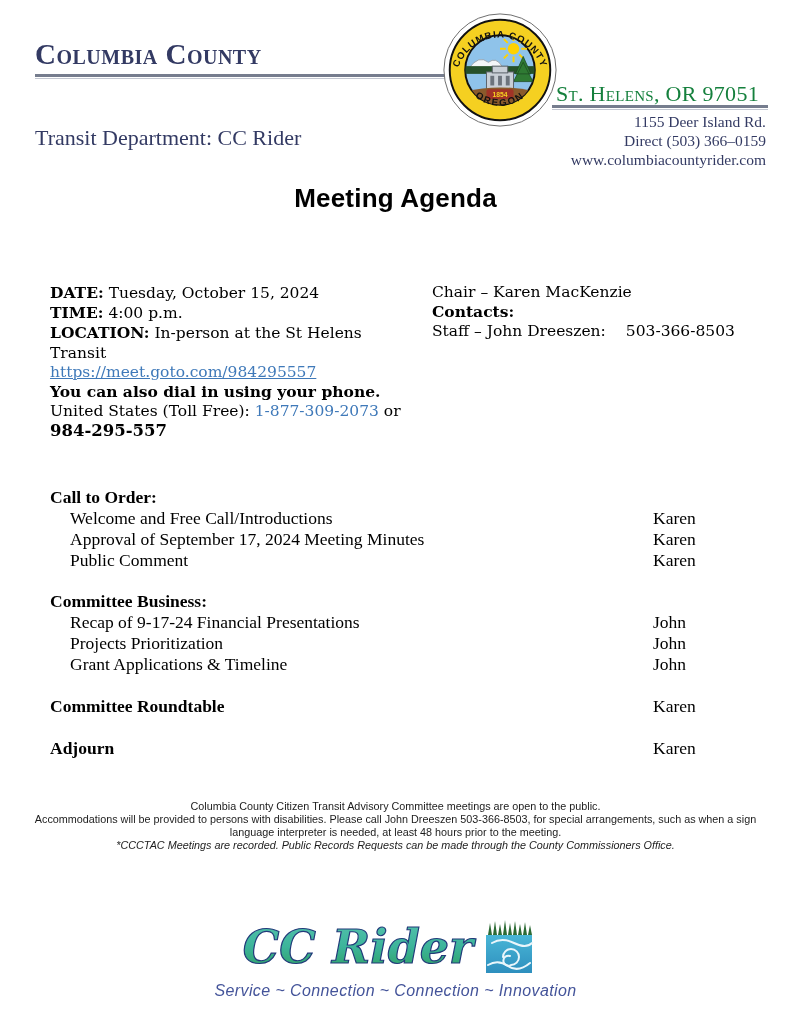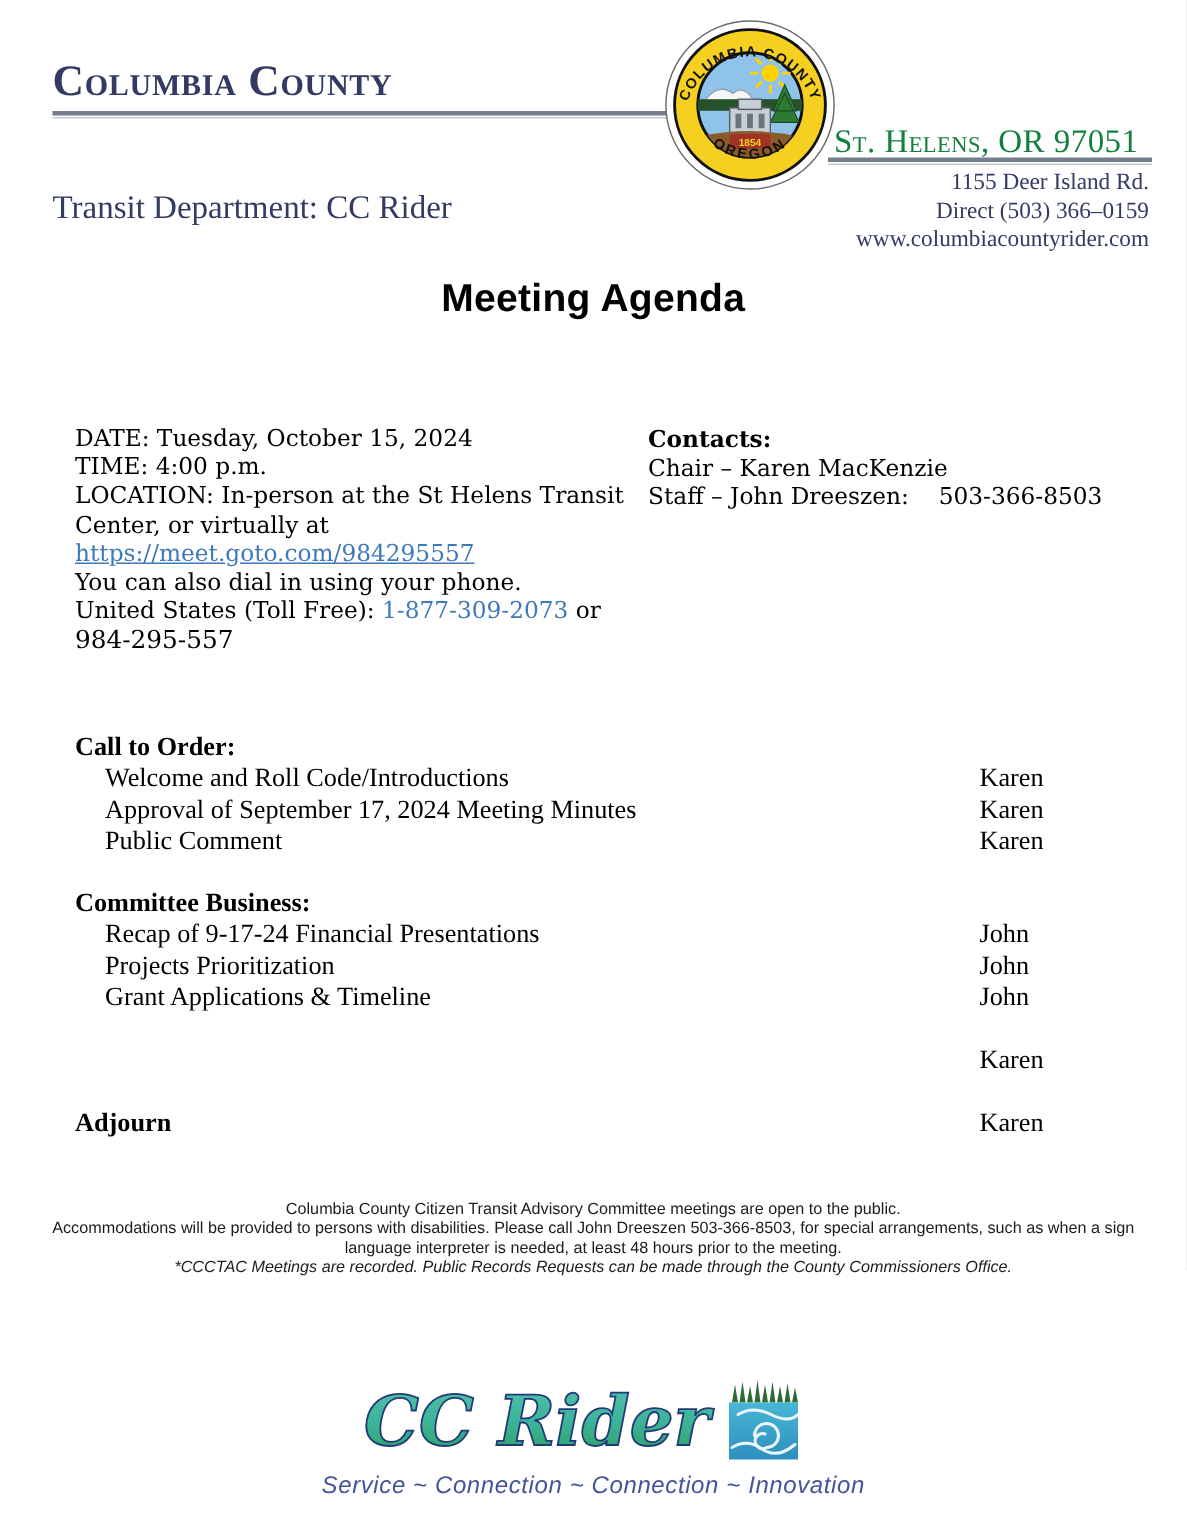--- a/index.html
+++ b/index.html
@@ -39,21 +39,21 @@
   .doc-title {
     position:absolute; left:0; top:183px; width:100%; text-align:center;
     font-family:"Liberation Sans", sans-serif; font-weight:bold; font-size:26px;
     letter-spacing:0.2px;
   }
   
   .meeting-info {
     position:absolute; left:50px; top:283px; width:372px;
     font-family:"DejaVu Serif", serif; font-size:15.5px; line-height:19.2px;
   }
-  .meeting-info b { font-weight:normal;margin-top:16px; }
+  .meeting-info b { font-weight:bold;margin-top:16px; }
   .mi-link { color:#3f79b9; text-decoration:underline; }
   .mi-phone { color:#3f79b9; text-decoration:none; }
   .mi-code { font-size:16.5px; }
   
   .contacts {
     position:absolute; left:432px; top:283px; width:340px;
     font-family:"DejaVu Serif", serif; font-size:15.5px; line-height:19.2px;
   }
   .staff-phone { margin-left:20px; }
   
@@ -146,45 +146,44 @@
     <div>Direct (503) 366–0159</div>
     <div>www.columbiacountyrider.com</div>
   </div>
 
   <div class="doc-title">Meeting Agenda</div>
 
   <div class="meeting-info">
     <div><b>DATE:</b><span> Tuesday, October 15, 2024</span></div>
     <div><b>TIME:</b><span> 4:00 p.m.</span></div>
     <div><b>LOCATION:</b><span> In-person at the St Helens Transit</span></div>
-    <div>Center, or virtually at</div>
     <div><a class="mi-link" href="#">https://meet.goto.com/984295557</a></div>
     <div><b>You can also dial in using your phone.</b></div>
     <div><span>United States (Toll Free): </span><a class="mi-phone" href="#">1-877-309-2073</a><span> or</span></div>
     <div><b class="mi-code">984-295-557</b></div>
   </div>
 
   <div class="contacts">
+    <div>Chair – Karen MacKenzie</div>
     <div><b>Contacts:</b></div>
-    <div>Chair – Karen MacKenzie</div>
     <div><span>Staff – John Dreeszen:</span><span class="staff-phone">503-366-8503</span></div>
   </div>
 
   <div class="agenda">
     <div class="row"><span class="sec-head">Call to Order:</span></div>
-    <div class="row"><span class="item-text">Welcome and Roll Code/Introductions</span><span class="owner">Karen</span></div>
+    <div class="row"><span class="item-text">Welcome and Free Call/Introductions</span><span class="owner">Karen</span></div>
     <div class="row"><span class="item-text">Approval of September 17, 2024 Meeting Minutes</span><span class="owner">Karen</span></div>
     <div class="row"><span class="item-text">Public Comment</span><span class="owner">Karen</span></div>
     <div class="row blank"></div>
     <div class="row"><span class="sec-head">Committee Business:</span></div>
     <div class="row"><span class="item-text">Recap of 9-17-24 Financial Presentations</span><span class="owner">John</span></div>
     <div class="row"><span class="item-text">Projects Prioritization</span><span class="owner">John</span></div>
     <div class="row"><span class="item-text">Grant Applications &amp; Timeline</span><span class="owner">John</span></div>
     <div class="row blank"></div>
-    <div class="row"><span class="owner">Karen</span></div>
+    <div class="row"><span class="sec-head">Committee Roundtable</span><span class="owner">Karen</span></div>
     <div class="row blank"></div>
     <div class="row"><span class="sec-head">Adjourn</span><span class="owner">Karen</span></div>
   </div>
 
   <div class="footer">
     <div>Columbia County Citizen Transit Advisory Committee meetings are open to the public.</div>
     <div>Accommodations will be provided to persons with disabilities. Please call John Dreeszen 503-366-8503, for special arrangements, such as when a sign</div>
     <div>language interpreter is needed, at least 48 hours prior to the meeting.</div>
     <div class="italic">*CCCTAC Meetings are recorded. Public Records Requests can be made through the County Commissioners Office.</div>
   </div>

